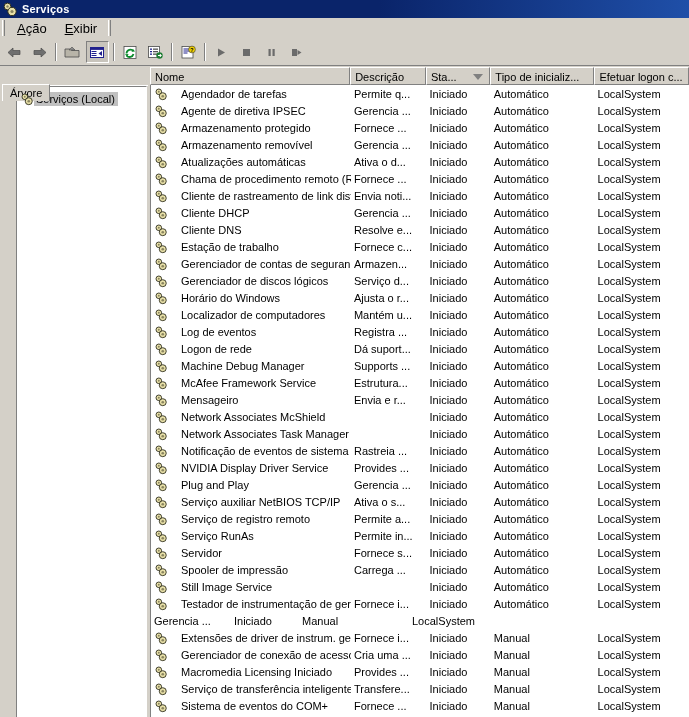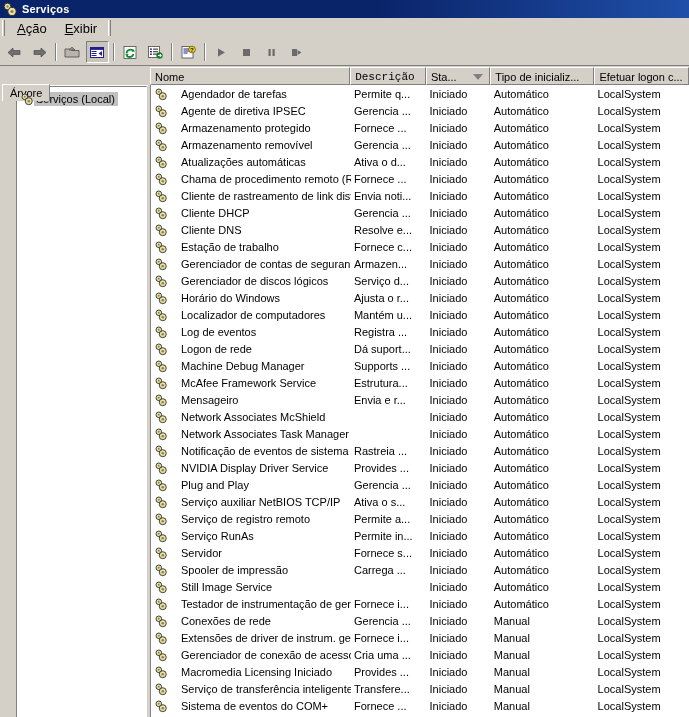--- a/index.html
+++ b/index.html
@@ -206,21 +206,21 @@
   .hcell .sort-arrow {
     margin-left: auto;
     margin-right: 6px;
     width: 0;
     height: 0;
     border-left: 5px solid transparent;
     border-right: 5px solid transparent;
     border-top: 6px solid #808080;
   }
   .h-name  { width: 212px; }
-  .h-desc  { width: 80px; font-family: Liberation Mono, monospace; }
+  .h-desc  { width: 80px; }
   .h-sta   { width: 68px; }
   .h-tipo  { width: 110px; }
   .h-logon { width: 100px; }
 
   .list-body {
     flex: 1;
     background: #ffffff;
     margin-left: 2px;
     border-left: 1px solid #808080;
     overflow: hidden;
@@ -929,31 +929,20 @@
                   <circle cx="5.5" cy="5.5" r="1.1" fill="#8a8560"></circle>
                 </svg></span>
               <span class="nm">Testador de instrumentação de gere...</span>
             </div>
             <div class="cell c-desc">Fornece i...</div>
             <div class="cell c-sta">Iniciado</div>
             <div class="cell c-tipo">Automático</div>
             <div class="cell c-logon">LocalSystem</div>
           </div>
           <div class="row">
-            <div class="cell c-name">
-              <span class="svc-icon"><svg width="14" height="14" viewBox="0 0 16 16">
-                  <g stroke="#2b2b1c" stroke-width="1" fill="#e8e0a8">
-                    <circle cx="5.5" cy="5.5" r="3.2"></circle>
-                    <circle cx="10" cy="10.5" r="4"></circle>
-                  </g>
-                  <circle cx="10" cy="10.5" r="1.5" fill="#8a8560"></circle>
-                  <circle cx="5.5" cy="5.5" r="1.1" fill="#8a8560"></circle>
-                </svg></span>
-              <span class="nm">Conexões de rede</span>
-            </div>
             <div class="cell c-desc">Gerencia ...</div>
             <div class="cell c-sta">Iniciado</div>
             <div class="cell c-tipo">Manual</div>
             <div class="cell c-logon">LocalSystem</div>
           </div>
           <div class="row">
             <div class="cell c-name">
               <span class="svc-icon"><svg width="14" height="14" viewBox="0 0 16 16">
                   <g stroke="#2b2b1c" stroke-width="1" fill="#e8e0a8">
                     <circle cx="5.5" cy="5.5" r="3.2"></circle>

